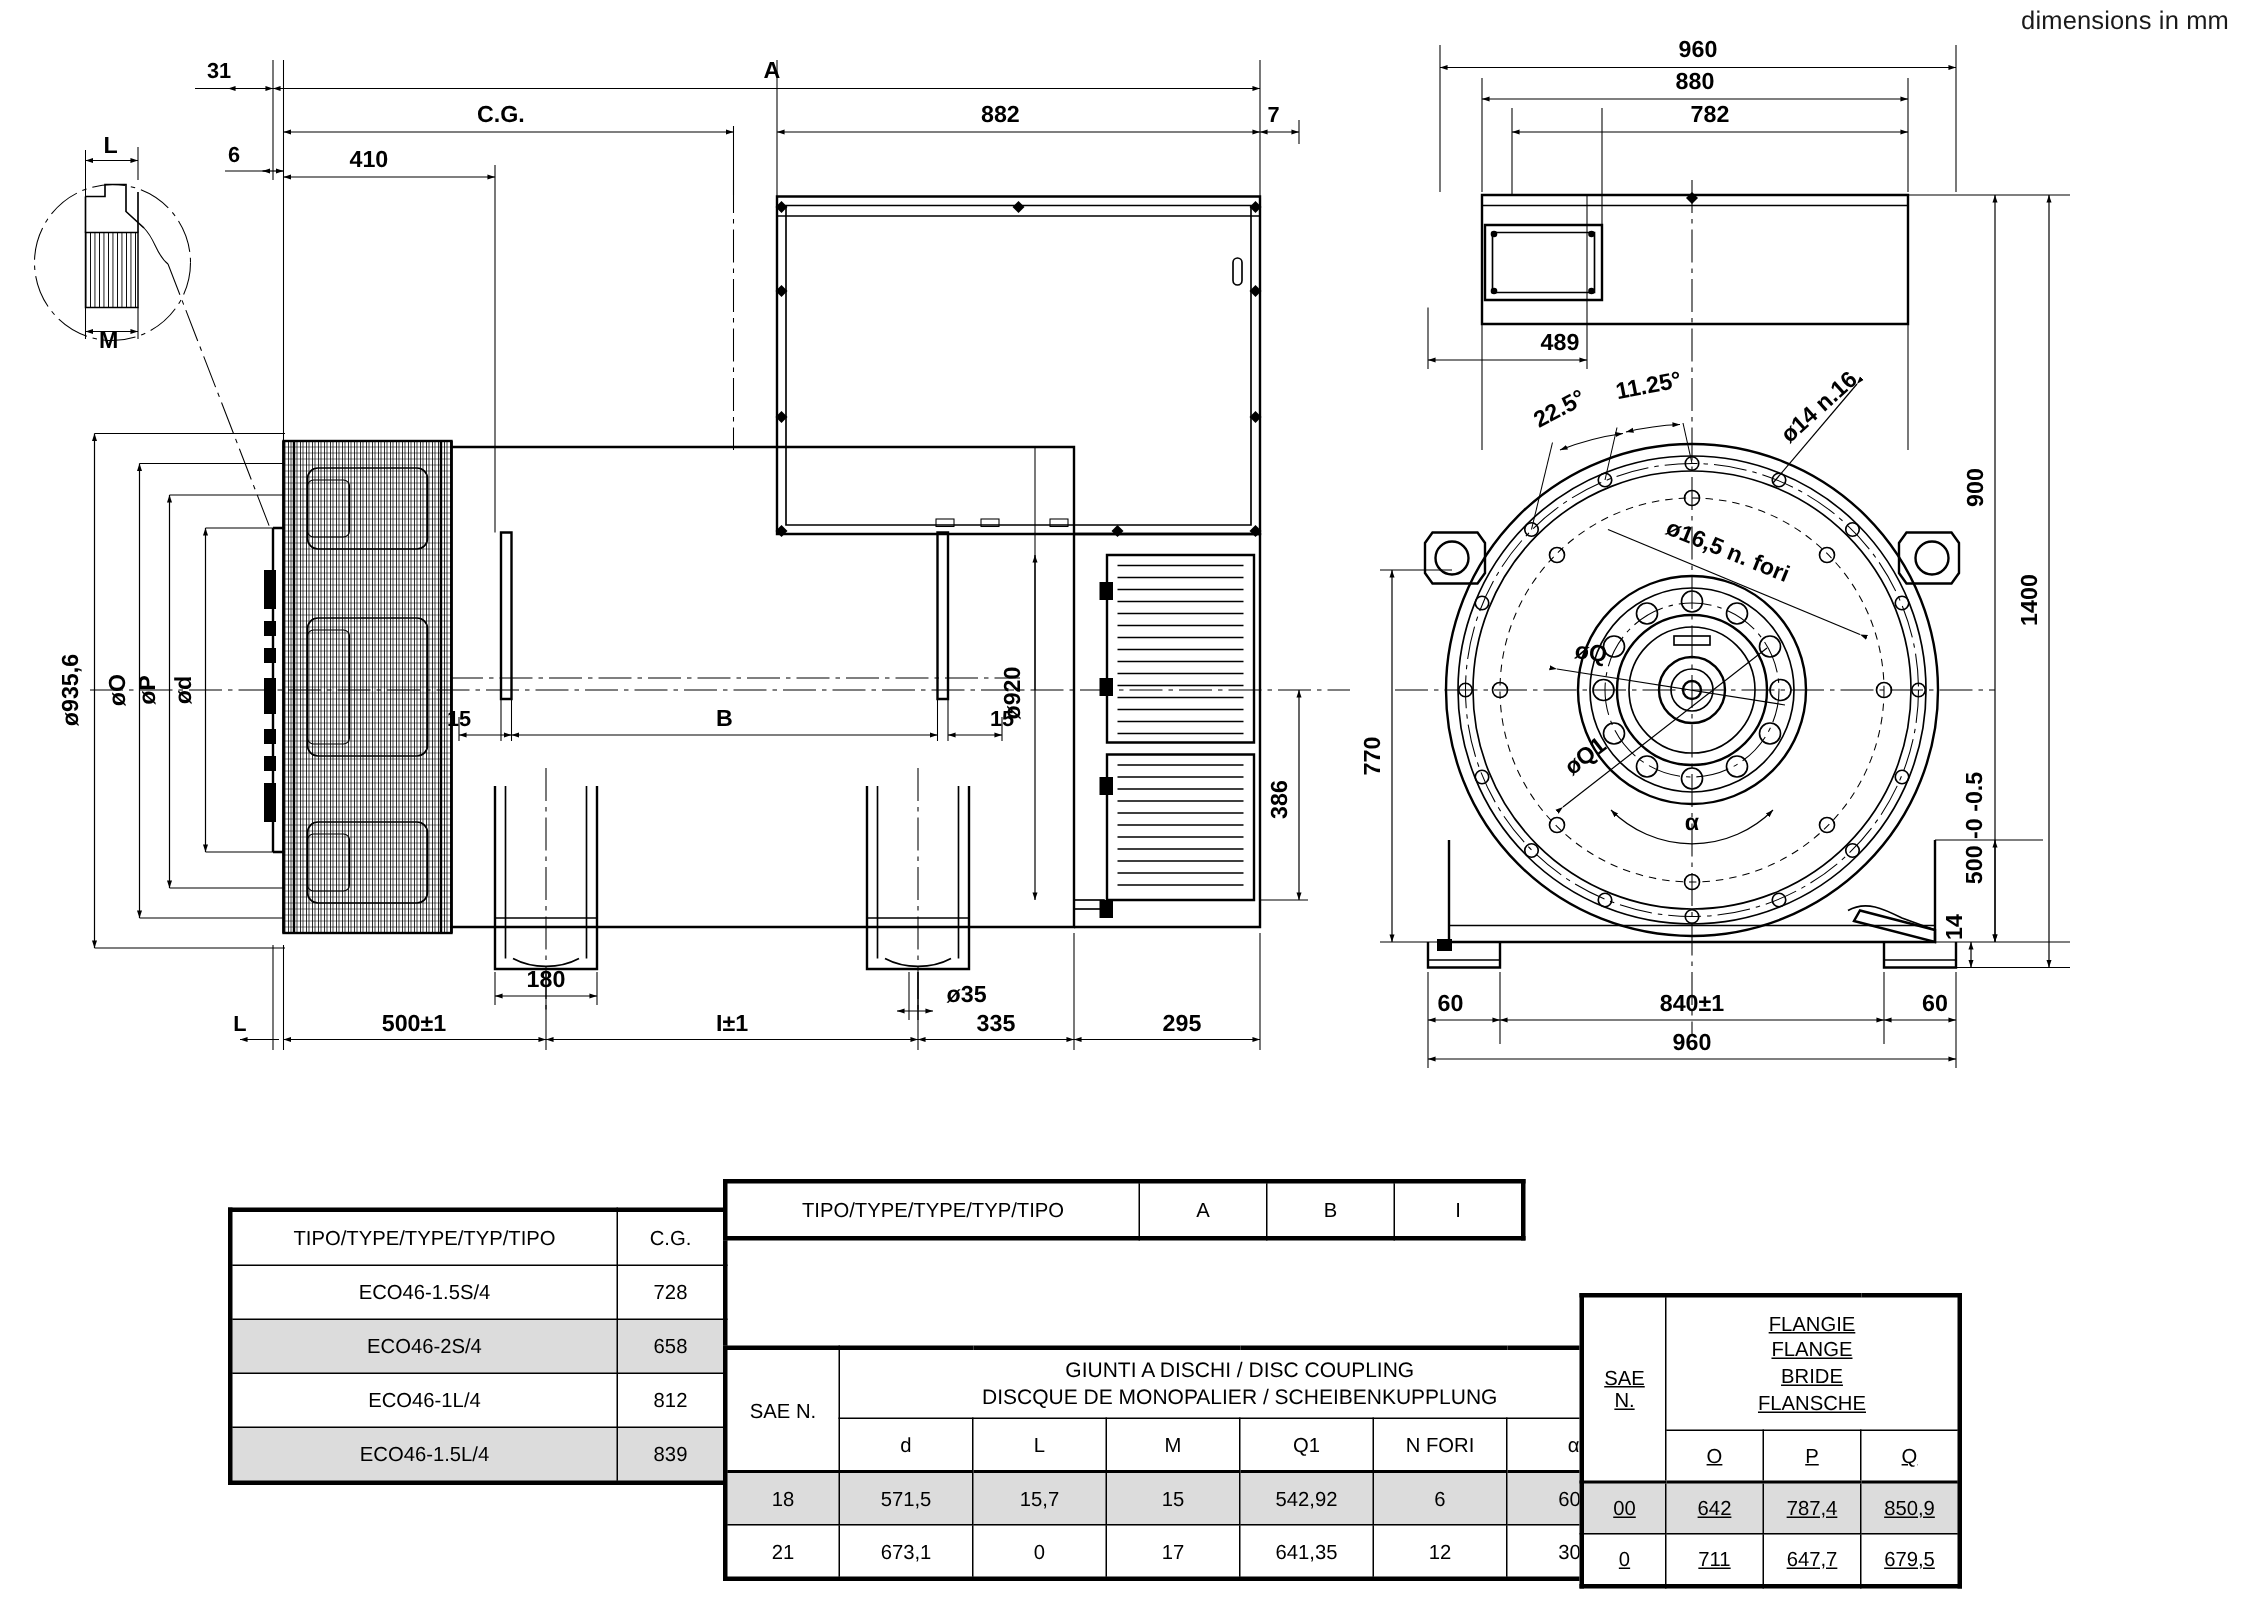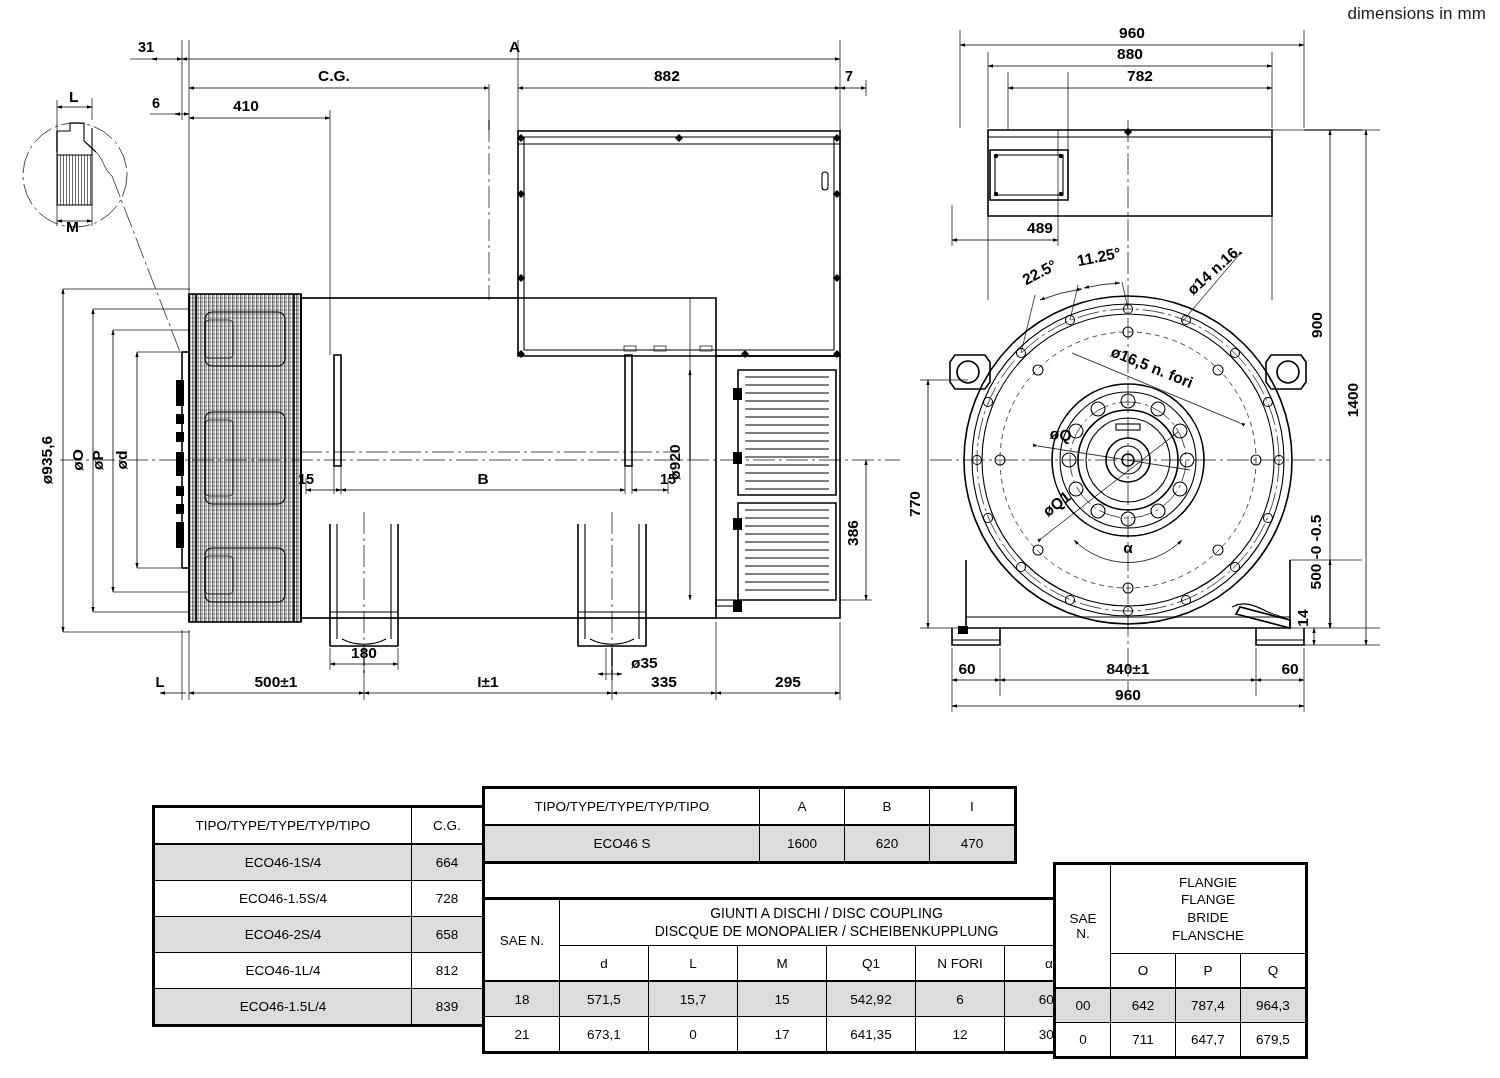--- a/index.html
+++ b/index.html
@@ -26,21 +26,21 @@
   #t2 td.c1{width:266px;}
   #t2 td.c2,#t2 td.c3,#t2 td.c4{width:76px;}
   #t2 td{height:25px;}
   
   #t3{left:482px;top:897px;}
   #t3 td{height:24px;}
   #t3 td.sae{width:66px;}
   #t3 td.dc{width:80px;}
   
   #t4{left:1053px;top:862px;}
-  #t4 td{height:23px;}
+  #t4 td{height:23px;text-decoration:underline;}
   #t4 td.sae{width:46px;}
   #t4 td.fc{width:56px;}
   .ttl{font-size:14px;}
   .hatchcell{line-height:1.25;}
 </style>
 </head>
 <body>
 
 <div id="stage">
 
@@ -406,24 +406,20 @@
     </g>
   </svg>
 
   <div class="tblwrap" id="t1">
     <table class="outer">
       <tbody>
         <tr>
           <td class="c1">TIPO/TYPE/TYPE/TYP/TIPO</td>
           <td class="c2">C.G.</td>
         </tr>
-        <tr class="shaded thick-top">
-          <td class="c1">ECO46-1S/4</td>
-          <td class="c2">664</td>
-        </tr>
         <tr>
           <td class="c1">ECO46-1.5S/4</td>
           <td class="c2">728</td>
         </tr>
         <tr class="shaded">
           <td class="c1">ECO46-2S/4</td>
           <td class="c2">658</td>
         </tr>
         <tr>
           <td class="c1">ECO46-1L/4</td>
@@ -438,26 +434,20 @@
   </div>
 
   <div class="tblwrap" id="t2">
     <table class="outer">
       <tbody>
         <tr>
           <td class="c1">TIPO/TYPE/TYPE/TYP/TIPO</td>
           <td class="c2">A</td>
           <td class="c3">B</td>
           <td class="c4">I</td>
-        </tr>
-        <tr class="shaded thick-top">
-          <td class="c1">ECO46 S</td>
-          <td class="c2">1600</td>
-          <td class="c3">620</td>
-          <td class="c4">470</td>
         </tr>
       </tbody>
     </table>
   </div>
 
   <div class="tblwrap" id="t3">
     <table class="outer">
       <tbody>
         <tr>
           <td class="sae" rowspan="2">SAE N.</td>
@@ -513,21 +503,21 @@
         </tr>
         <tr>
           <td class="fc">O</td>
           <td class="fc">P</td>
           <td class="fc">Q</td>
         </tr>
         <tr class="shaded thick-top">
           <td class="sae">00</td>
           <td>642</td>
           <td>787,4</td>
-          <td>964,3</td>
+          <td>850,9</td>
         </tr>
         <tr>
           <td class="sae">0</td>
           <td>711</td>
           <td>647,7</td>
           <td>679,5</td>
         </tr>
       </tbody>
     </table>
   </div>

